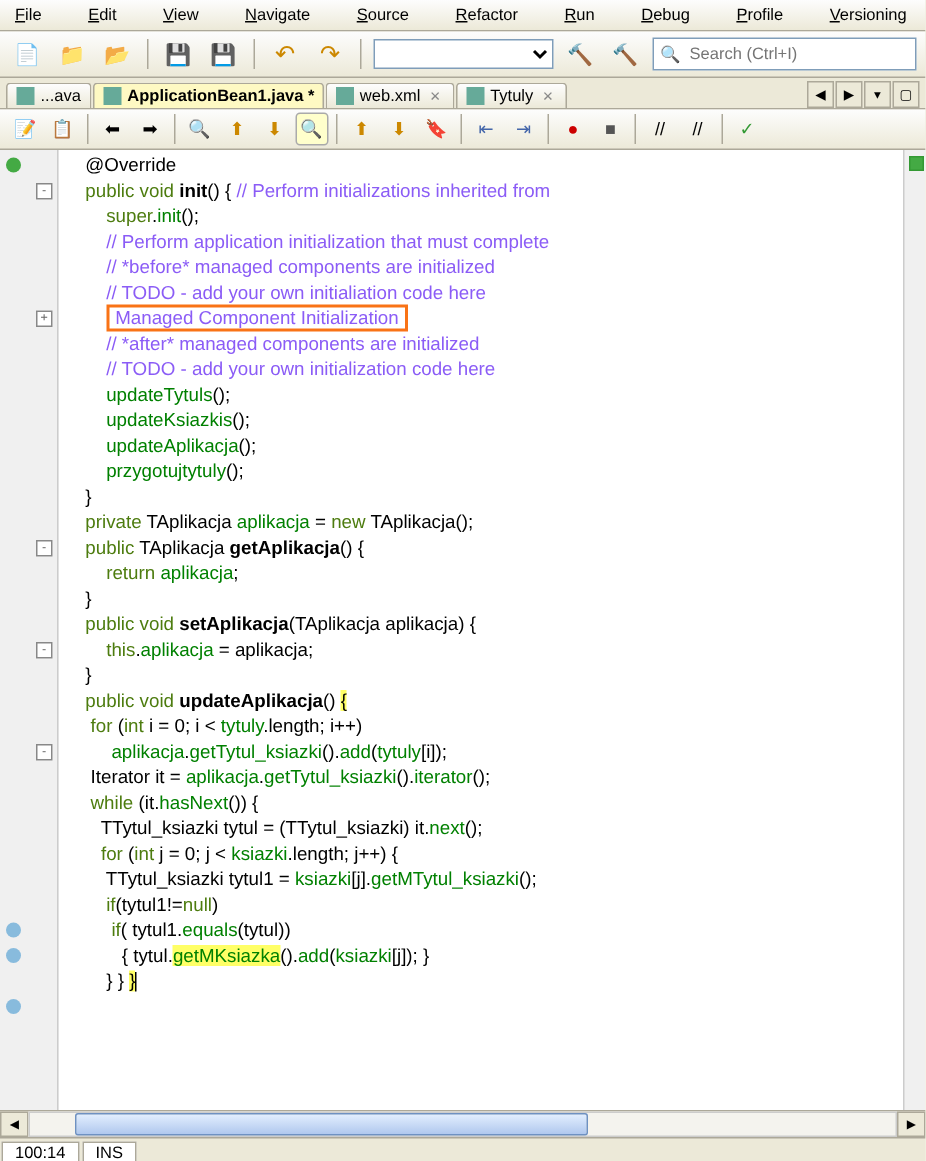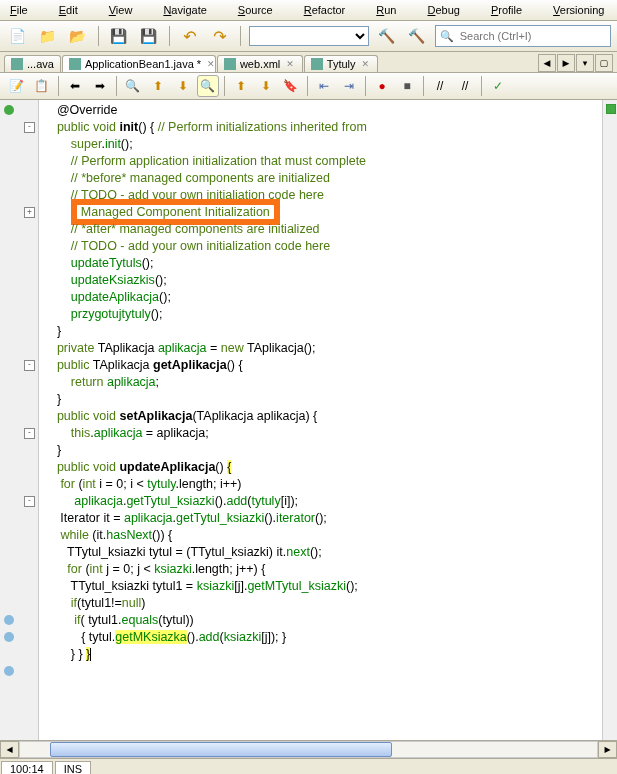--- a/index.html
+++ b/index.html
@@ -7,38 +7,38 @@
 .menubar span{padding:2px 6px;cursor:default}
 .menubar u{text-decoration:underline}
 .toolbar{background:linear-gradient(#fdfdfd,#ece9d8);border-bottom:1px solid #aca899;padding:3px 6px;display:flex;align-items:center;gap:6px}
 .tb-btn{width:22px;height:22px;border:1px solid transparent;border-radius:3px;display:flex;align-items:center;justify-content:center;font-size:14px;cursor:default}
 .tb-sep{width:1px;height:20px;background:#aca899;margin:0 2px}
 .combo{width:120px;height:20px;border:1px solid #7f9db9;background:#fff}
 .searchbox{flex:1;height:20px;border:1px solid #7f9db9;background:#fff;display:flex;align-items:center;padding:0 4px;gap:4px}
 .searchbox input{border:0;outline:0;flex:1;font-size:11px}
 .tabs{background:#ece9d8;border-bottom:1px solid #aca899;display:flex;align-items:center;padding:2px 4px 0 4px;gap:13px}
 .tab{background:linear-gradient(#fdfdfd,#ece9d8);border:1px solid #aca899;border-bottom:0;border-radius:3px 3px 0 0;padding:2px 6px;display:flex;align-items:center;gap:4px;font-size:11px;max-width:140px;white-space:nowrap;overflow:hidden}
-.tab.active{background:#ffffff;font-weight:normal}
+.tab.active{background:#fef9c3;font-weight:bold}
 .tab-icon{width:12px;height:12px;background:#6a9;flex-shrink:0}
 .tab-close{font-size:9px;color:#888;padding:0 2px}
 .tab-nav{margin-left:auto;display:flex;gap:1px}
 .tab-nav div{width:16px;height:16px;border:1px solid #aca899;background:#ece9d8;font-size:9px;display:flex;align-items:center;justify-content:center}
 .editor-toolbar{background:linear-gradient(#fdfdfd,#ece9d8);border-bottom:1px solid #aca899;padding:2px 6px;display:flex;align-items:center;gap:3px;flex-wrap:wrap}
 .editor-toolbar .tb-btn{width:20px;height:20px;font-size:12px}
 .editor-wrap{position:relative;background:#fff;height:640px;display:flex}
 .gutter{width:38px;background:#f0f0f0;border-right:1px solid #ccc;position:relative;font-family:Consolas,monospace;font-size:12px}
 .fold{position:absolute;left:24px;width:9px;height:9px;border:1px solid #888;background:#fff;font-size:8px;line-height:8px;text-align:center;color:#666}
 .ann{position:absolute;left:4px;width:10px;height:10px;border-radius:2px}
 .code{flex:1;font-family:Liberation Sans, sans-serif;font-size:12.5px;line-height:17px;padding:2px 0 2px 4px;white-space:pre;overflow:hidden;position:relative}
 .kw{color:#4d7c0f}
-.cm{color:#4d7c0f}
+.cm{color:#8b5cf6}
 .fn{color:#000;font-weight:bold}
 .call{color:#008000}
 .hl{background:#ffff66}
-.box{border:6px solid #f97316;padding:0 4px}
+.box{border:2px solid #f97316;padding:0 4px}
 .errstrip{width:14px;background:#f0f0f0;border-left:1px solid #ccc;position:relative}
 .errmark{position:absolute;width:8px;height:8px;left:3px;background:#4a4}
 .hscroll{height:17px;background:#ece9d8;border-top:1px solid #aca899;display:flex;align-items:center}
 .hscroll .track{flex:1;height:15px;background:#f4f3ee;border:1px solid #ccc;position:relative}
 .hscroll .thumb{position:absolute;left:30px;width:340px;height:13px;background:linear-gradient(#e2eefe,#b0c8ee);border:1px solid #6e91c2;border-radius:2px}
 .hscroll .arr{width:17px;height:15px;background:#ece9d8;border:1px solid #aca899;font-size:8px;display:flex;align-items:center;justify-content:center}
 .status{height:20px;background:#ece9d8;border-top:1px solid #aca899;display:flex;align-items:center;font-size:11px}
 .status-cell{border:1px solid #aca899;padding:1px 8px;margin:1px;background:#fff}
 .cursor{display:inline-block;width:1px;height:13px;background:#000;vertical-align:middle}
 </style>

